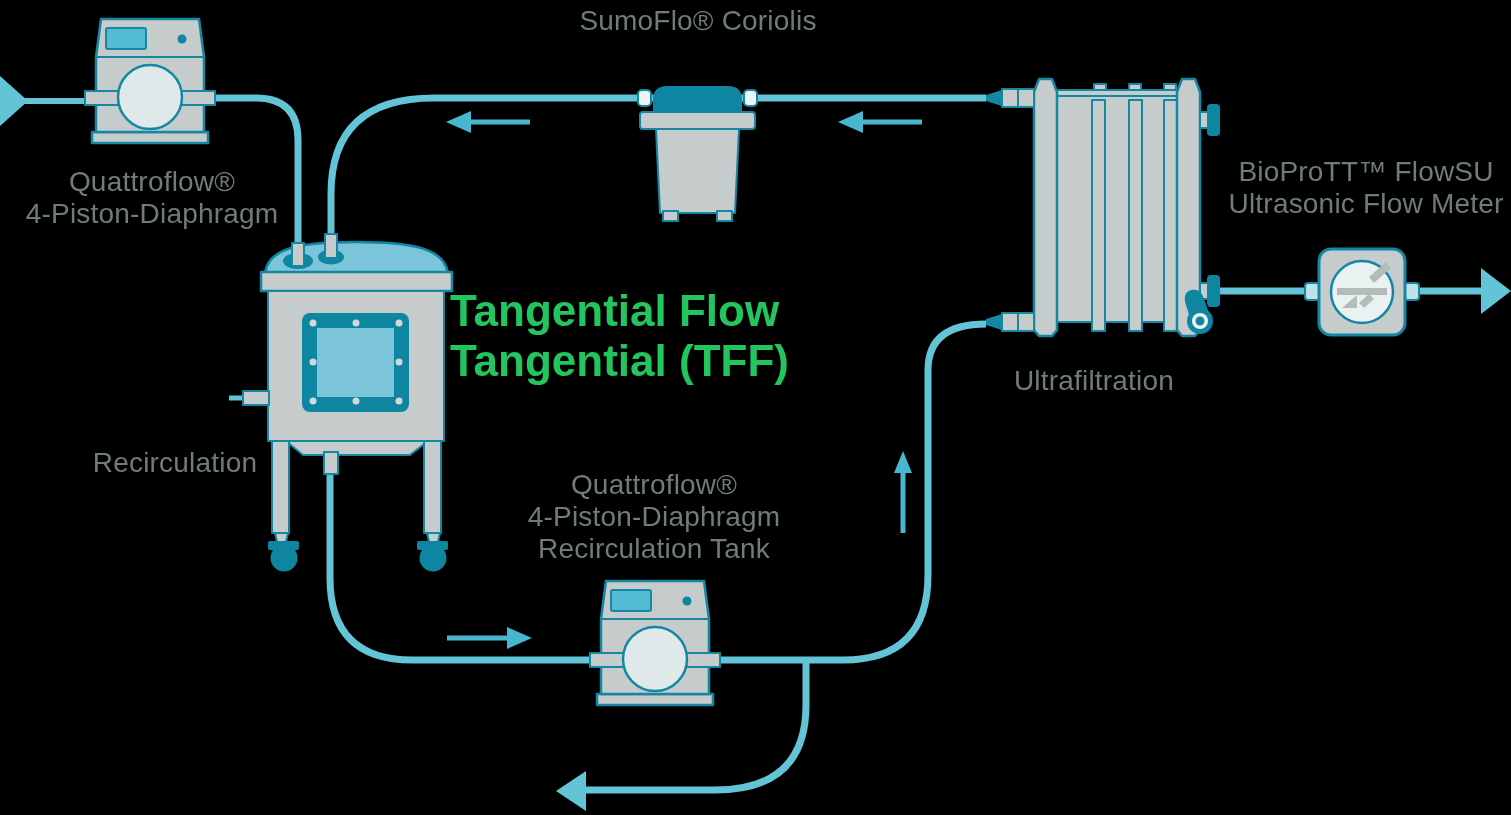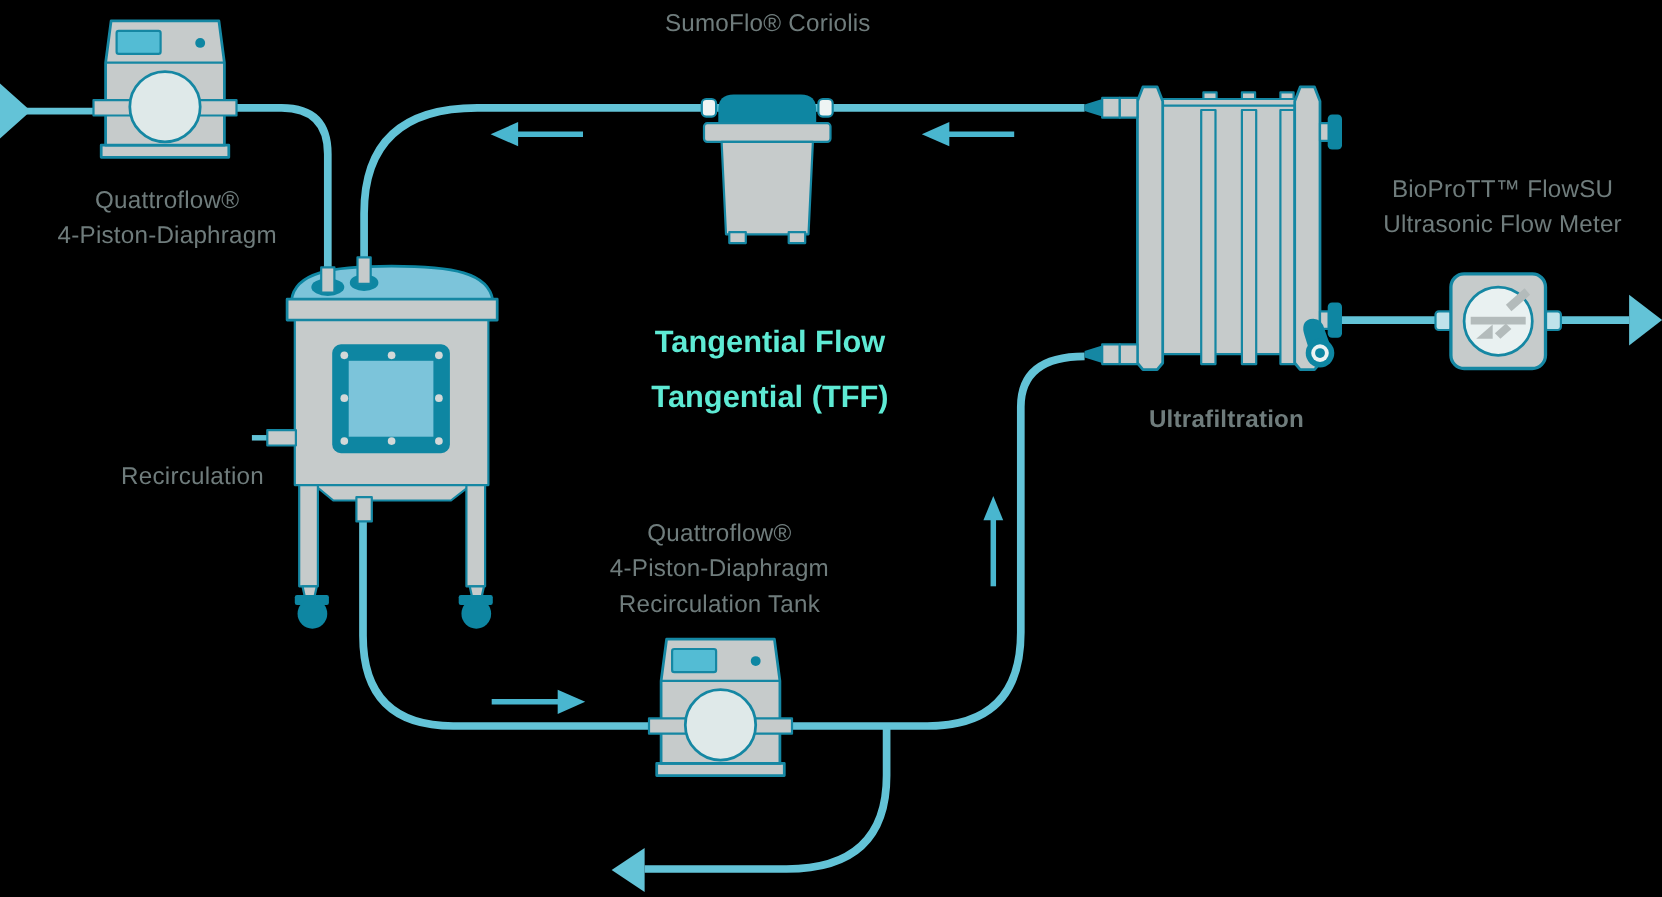--- a/index.html
+++ b/index.html
@@ -1,22 +1,22 @@
 <!DOCTYPE html>
 <html><head>
 <meta charset="utf-8">
 <style>
   html,body{margin:0;padding:0;background:#000;}
   .canvas{position:relative;width:1511px;height:815px;background:#000;overflow:hidden;
           font-family:"Liberation Sans",sans-serif;}
   .canvas svg{position:absolute;left:0;top:0;}
-  .lbl{position:absolute;text-align:center;color:#6f7c7c;font-size:22px;line-height:32px;
+  .lbl{position:absolute;text-align:center;color:#6f7c7c;font-size:28px;line-height:32px;
        font-weight:500;letter-spacing:.2px;}
   .lbl span{display:block;}
-  .title{position:absolute;text-align:center;color:#5eead4;font-size:28px;line-height:50px;
+  .title{position:absolute;text-align:left;color:#22c55e;font-size:44px;line-height:50px;
          font-weight:700;}
   .title span{display:block;}
   .gray{fill:#c6cbcb;stroke:#1587a3;stroke-width:2.5;stroke-linejoin:round;}
   .gray2{fill:#c6cbcb;stroke:#1587a3;stroke-width:2;stroke-linejoin:round;}
   .pipe{fill:none;stroke:#63c3d7;stroke-width:7;}
   .pipe-thin{fill:none;stroke:#63c3d7;stroke-width:6;}
   .stub{fill:none;stroke:#63c3d7;stroke-width:5;}
   .flow{fill:none;stroke:#49b6cf;stroke-width:5;}
   .flowhead{fill:#49b6cf;}
   .bighead{fill:#63c3d7;}
@@ -160,30 +160,30 @@
 
   <div class="lbl" style="left:548px;top:5px;width:300px;">
     <span>SumoFlo® Coriolis</span>
   </div>
 
   <div class="title" style="left:450px;top:286px;width:500px;">
     <span>Tangential Flow</span>
     <span>Tangential (TFF)</span>
   </div>
 
-  <div class="lbl" style="left:965px;top:365px;width:300px;font-weight:bold;">
+  <div class="lbl" style="left:944px;top:365px;width:300px;">
     <span>Ultrafiltration</span>
   </div>
 
   <div class="lbl" style="left:1191px;top:156px;width:350px;">
     <span>BioProTT™ FlowSU</span>
     <span>Ultrasonic Flow Meter</span>
   </div>
 
-  <div class="lbl" style="left:25px;top:417px;width:300px;">
+  <div class="lbl" style="left:25px;top:447px;width:300px;">
     <span>Recirculation</span>
   </div>
 
   <div class="lbl" style="left:504px;top:469px;width:300px;">
     <span>Quattroflow®</span>
     <span>4-Piston-Diaphragm</span>
     <span>Recirculation Tank</span>
   </div>
 
 </div>

